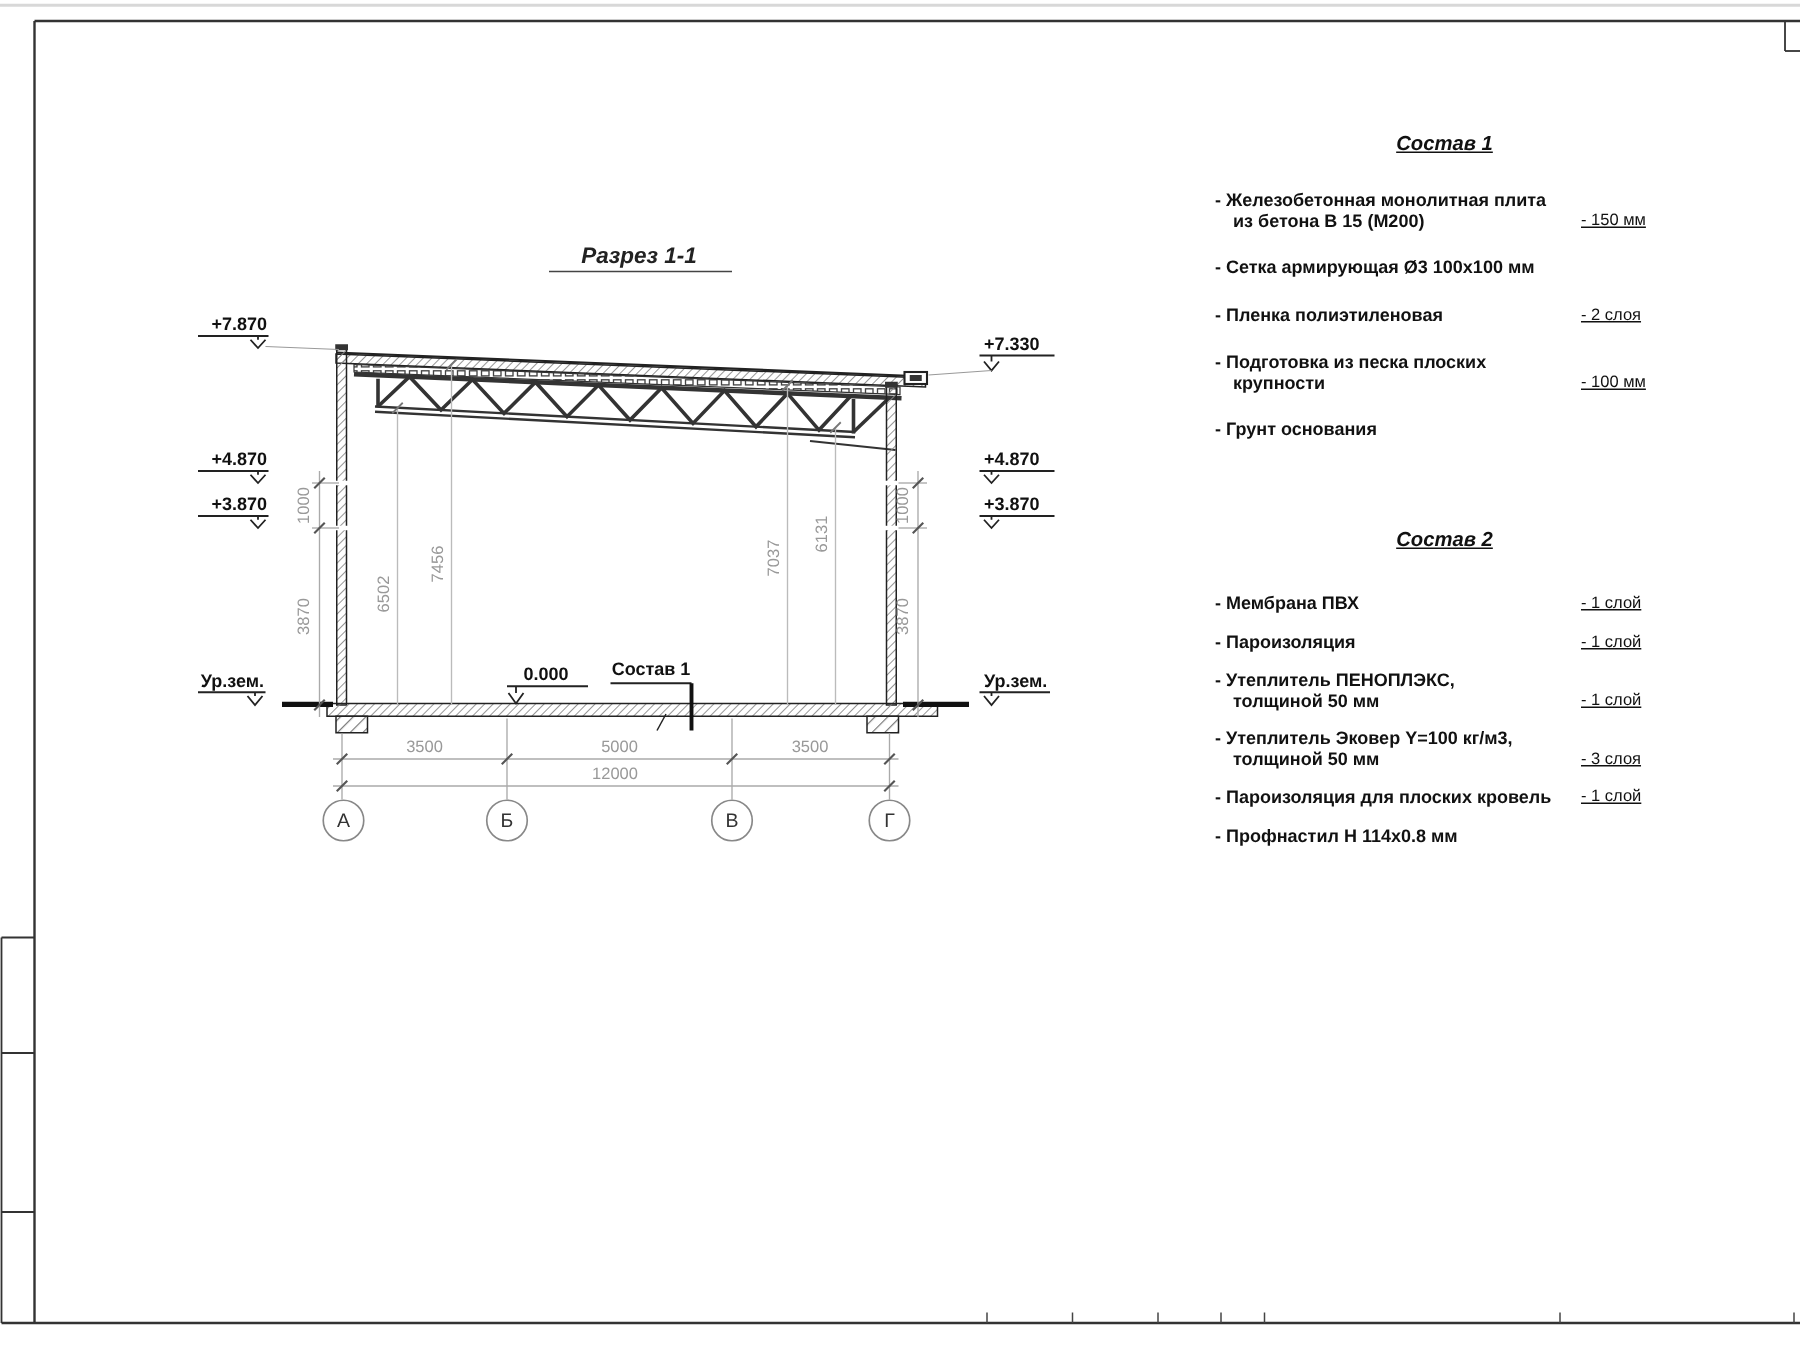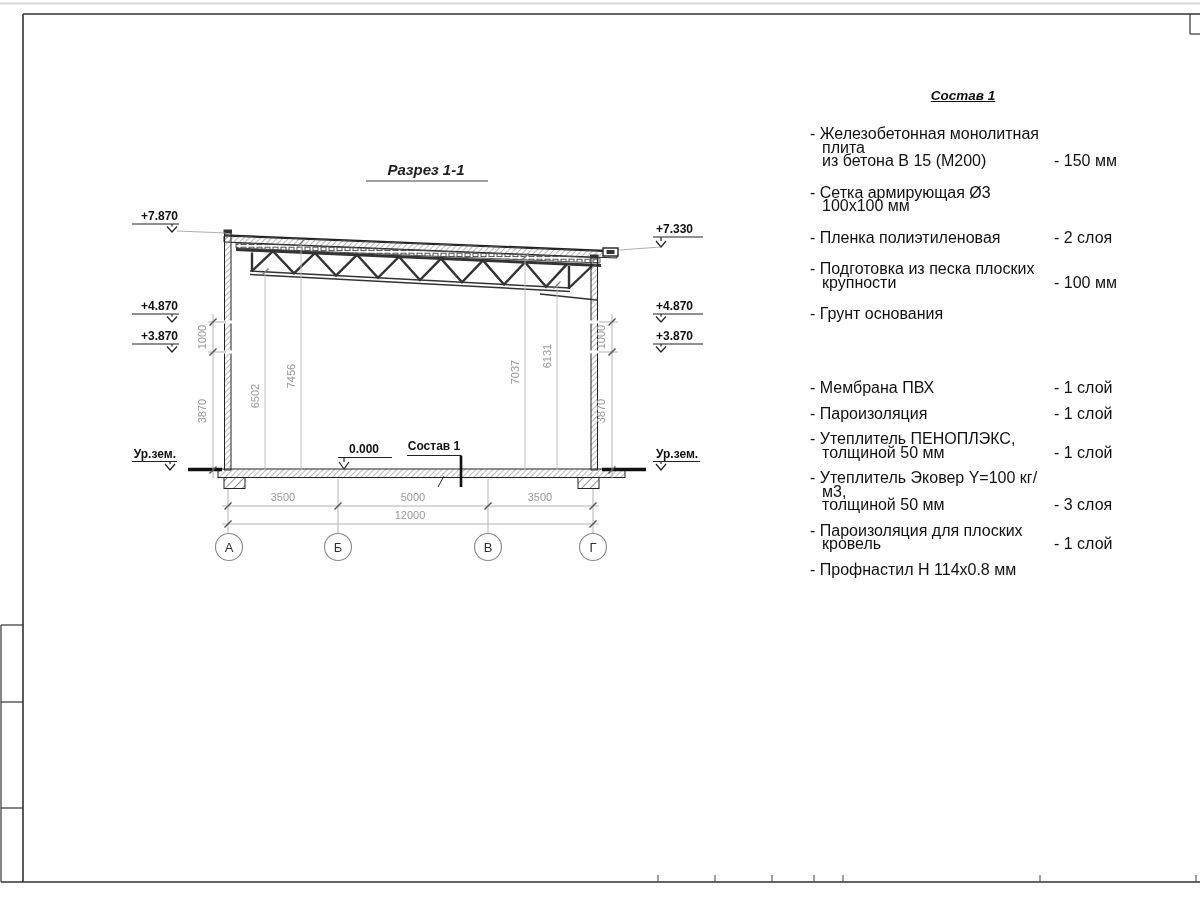--- a/index.html
+++ b/index.html
@@ -5,24 +5,24 @@
   html,body{margin:0;padding:0;background:#fff;}
   body{width:1200px;height:900px;position:relative;overflow:hidden;
        font-family:"Liberation Sans", sans-serif;color:#1a1a1a;}
   #sheet-svg{position:absolute;left:0;top:0;}
   .spec-block{position:absolute;width:306px;}
   .spec-title{font-size:13.5px;font-style:italic;font-weight:bold;
               text-decoration:underline;text-align:center;color:#111;}
   .spec-items{margin-top:24px;}
   .spec-item{display:flex;align-items:flex-end;margin-bottom:18px;}
   .spec-block-2 .spec-item{margin-bottom:12px;}
-  .item-name{flex:1;font-size:16px;line-height:13.5px;white-space:pre-line;
-             padding-left:12px;text-indent:-12px;color:#111;}
-  .item-qty{width:62px;font-size:16px;line-height:13.5px;white-space:nowrap;
-            color:#111;}
+  .item-name{flex:1;font-size:12px;line-height:13.5px;white-space:pre-line;
+             padding-left:12px;text-indent:-12px;color:#111;font-weight:bold;}
+  .item-qty{width:62px;font-size:11px;line-height:13.5px;white-space:nowrap;
+            color:#111;text-decoration:underline;}
   svg text{font-family:"Liberation Sans", sans-serif;}
   .dimtxt{fill:#999;font-size:11px;}
   .elevtxt{fill:#111;font-size:12px;font-weight:600;}
   .axistxt{fill:#333;font-size:13px;}
   .marktxt{fill:#111;font-size:12px;font-weight:600;}
   .titletxt{fill:#222;font-size:15px;font-style:italic;font-weight:600;}
 </style>
 </head>
 <body>
 
@@ -281,20 +281,21 @@
       <div class="item-qty">- 100 мм</div>
     </div>
     <div class="spec-item">
       <div class="item-name">- Грунт основания</div>
       <div class="item-qty"></div>
     </div>
   </div>
 </div>
 
 <div class="spec-block spec-block-2" style="left:810px;top:352px;">
+  <div class="spec-title">Состав 2</div>
   <div class="spec-items" style="margin-top:29px;">
     <div class="spec-item">
       <div class="item-name">- Мембрана ПВХ</div>
       <div class="item-qty">- 1 слой</div>
     </div>
     <div class="spec-item">
       <div class="item-name">- Пароизоляция</div>
       <div class="item-qty">- 1 слой</div>
     </div>
     <div class="spec-item">

